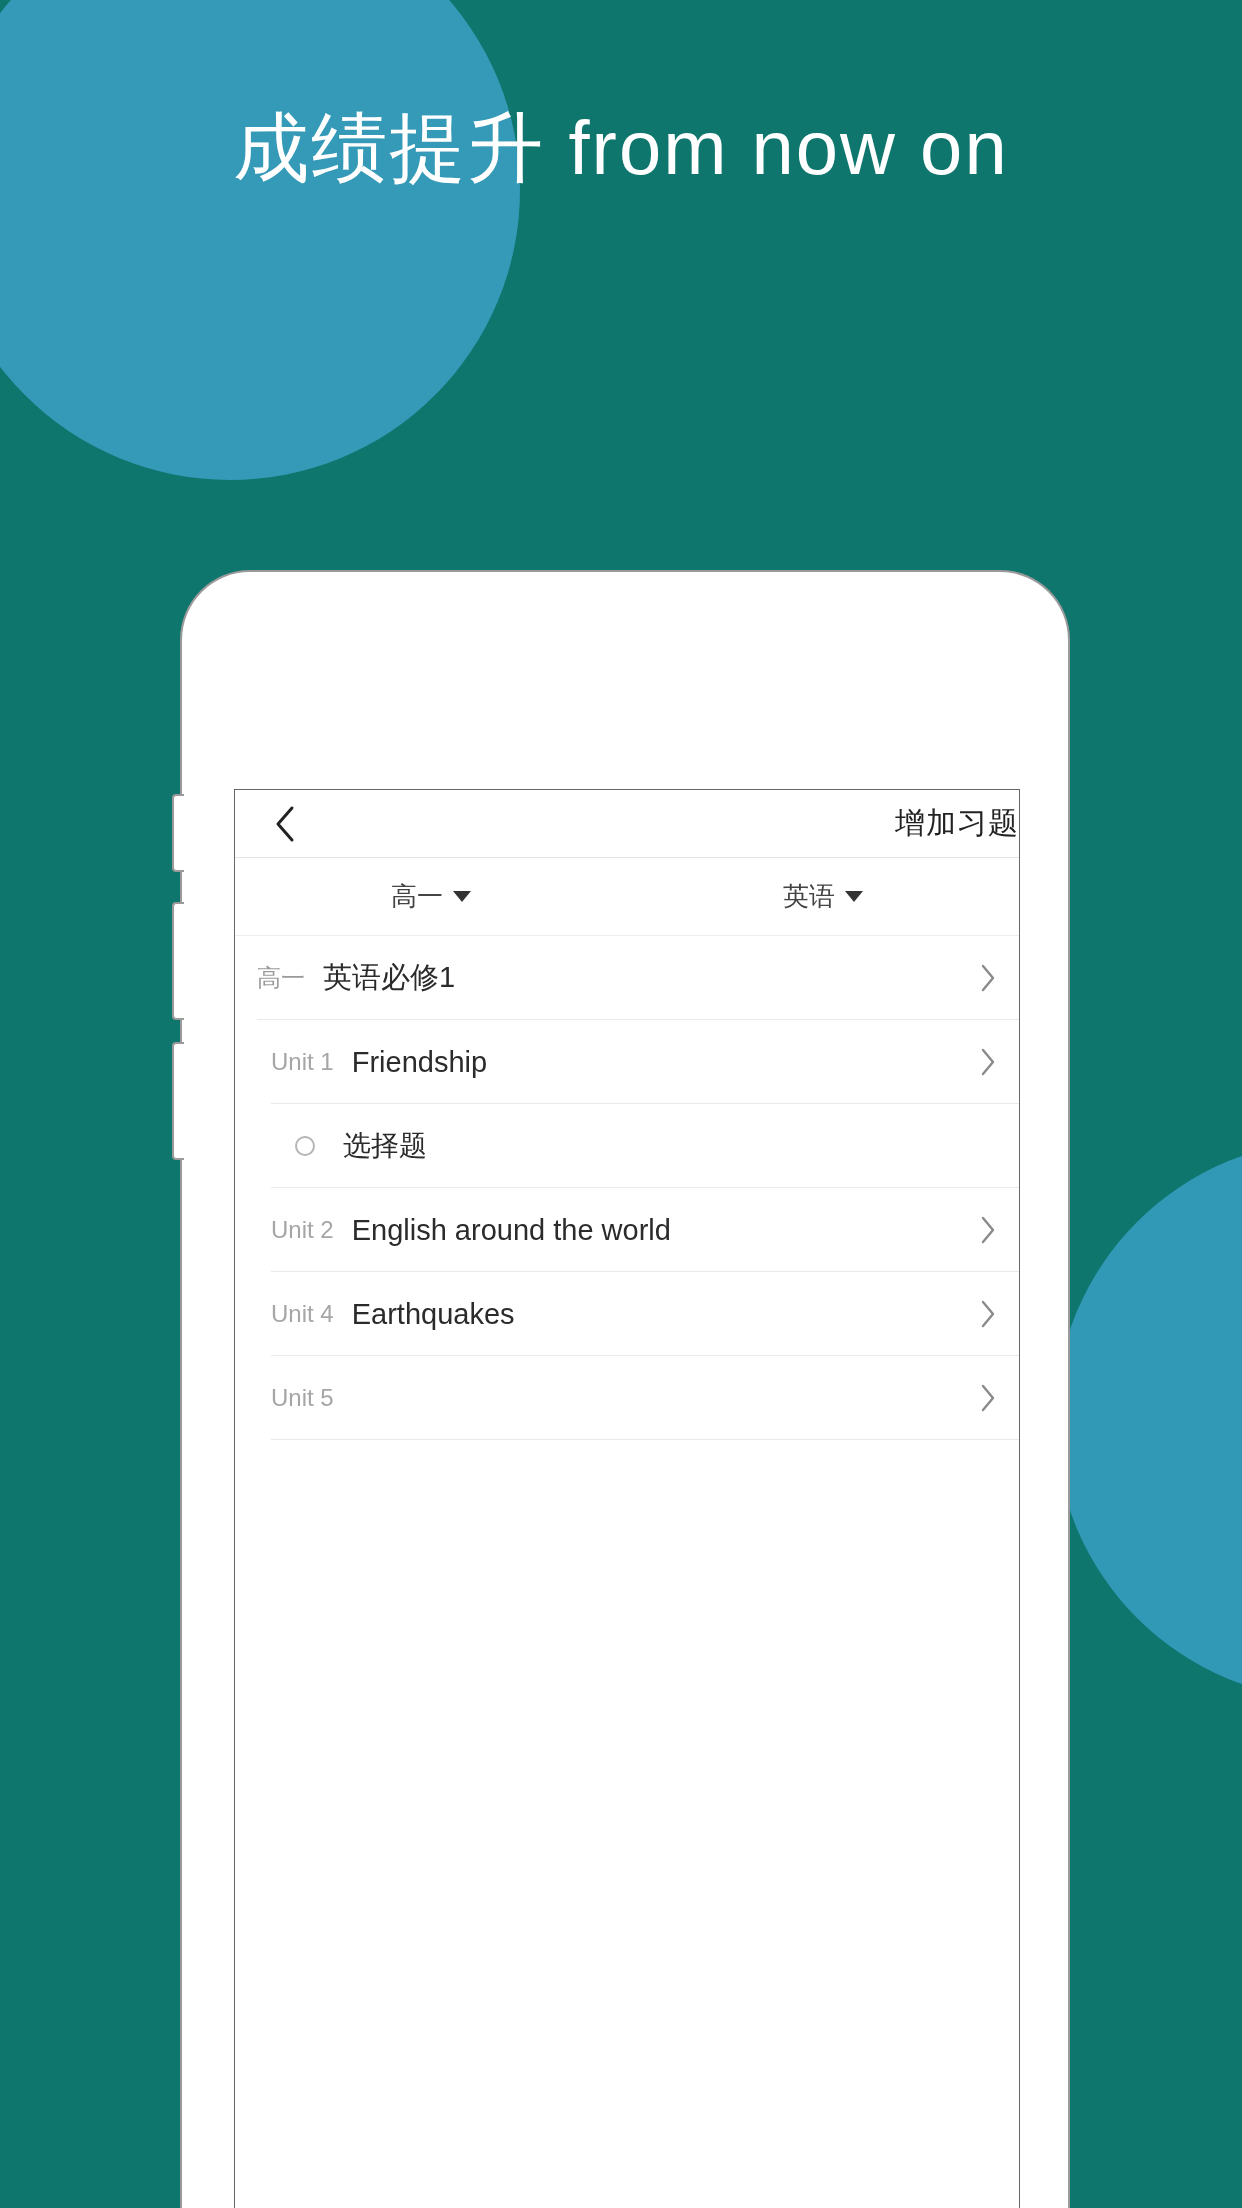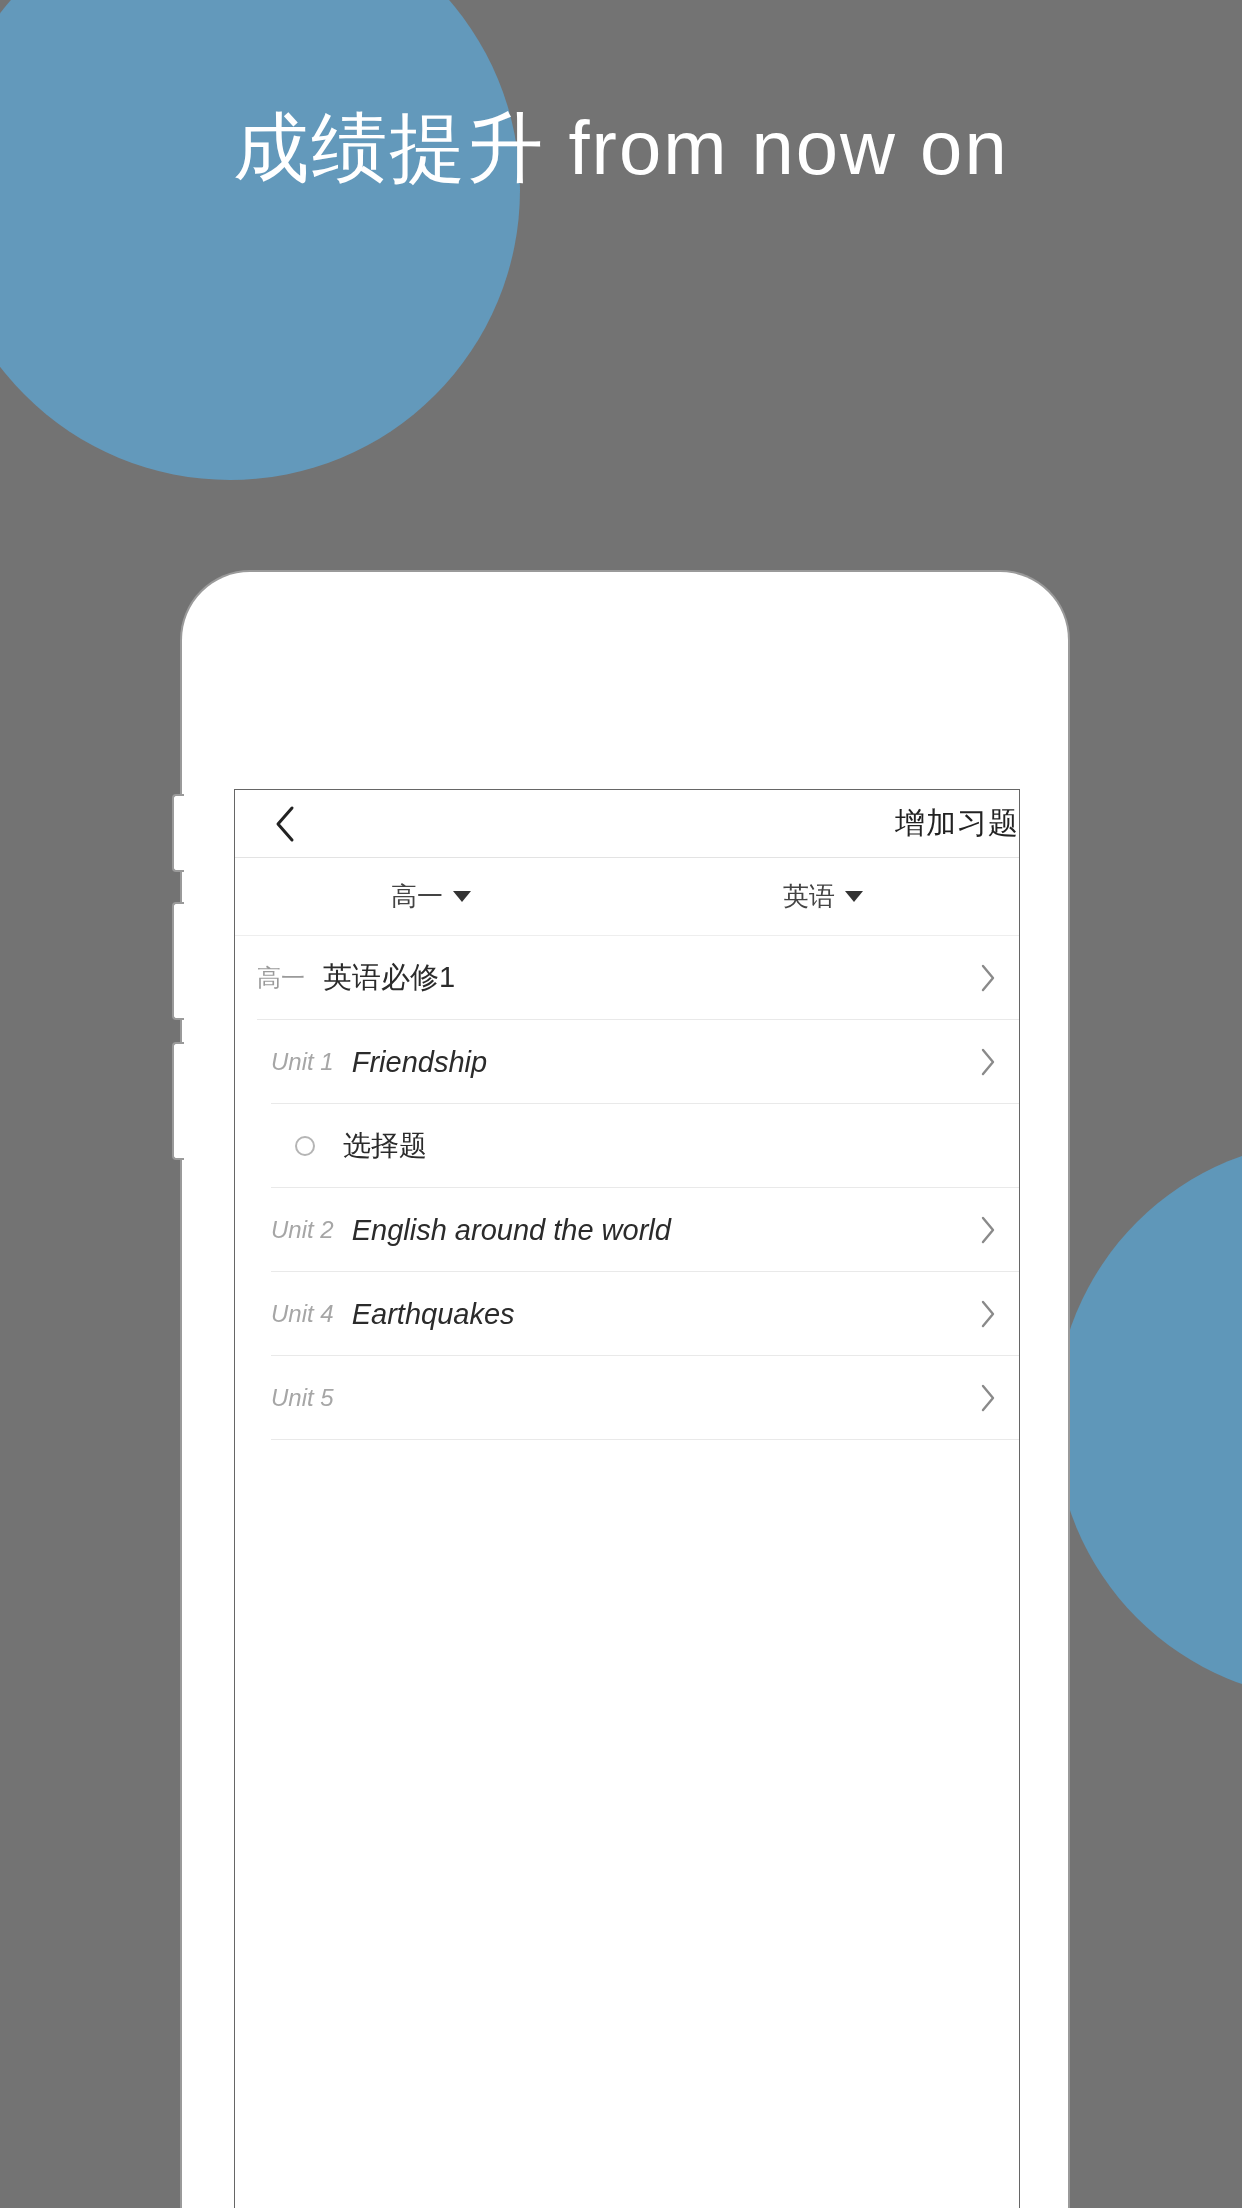--- a/index.html
+++ b/index.html
@@ -4,21 +4,21 @@
 <style>
   * { margin:0; padding:0; box-sizing:border-box; }
   html, body {
     width:1242px; height:2208px;
     overflow:hidden;
     font-family:"Liberation Sans","DejaVu Sans",sans-serif;
   }
   #root {
     position:relative;
     width:1242px; height:2208px;
-    background:#737373;
+    background:#0f766e;
     overflow:hidden;
   }
 
   
   .bg-circle {
     position:absolute;
     border-radius:50%;
     pointer-events:none;
   }
   #circle-top-left {
@@ -172,21 +172,21 @@
   
   #list { display:block; }
   .row {
     display:flex;
     align-items:center;
     height:84px;
     position:relative;
     padding:0 22px 0 0;
   }
   .row.book    { padding-left:22px; }
-  .row.unit    { padding-left:36px;font-style:italic; }
+  .row.unit    { padding-left:36px; }
   .row.sub     { padding-left:60px;text-align:center; }
 
   .row-sep {
     position:absolute;
     left:0; right:0; bottom:0;
     height:1px;
     background:#e9e9e9;
   }
   .row.book .row-sep { left:22px; }
   .row.unit .row-sep { left:36px; }

